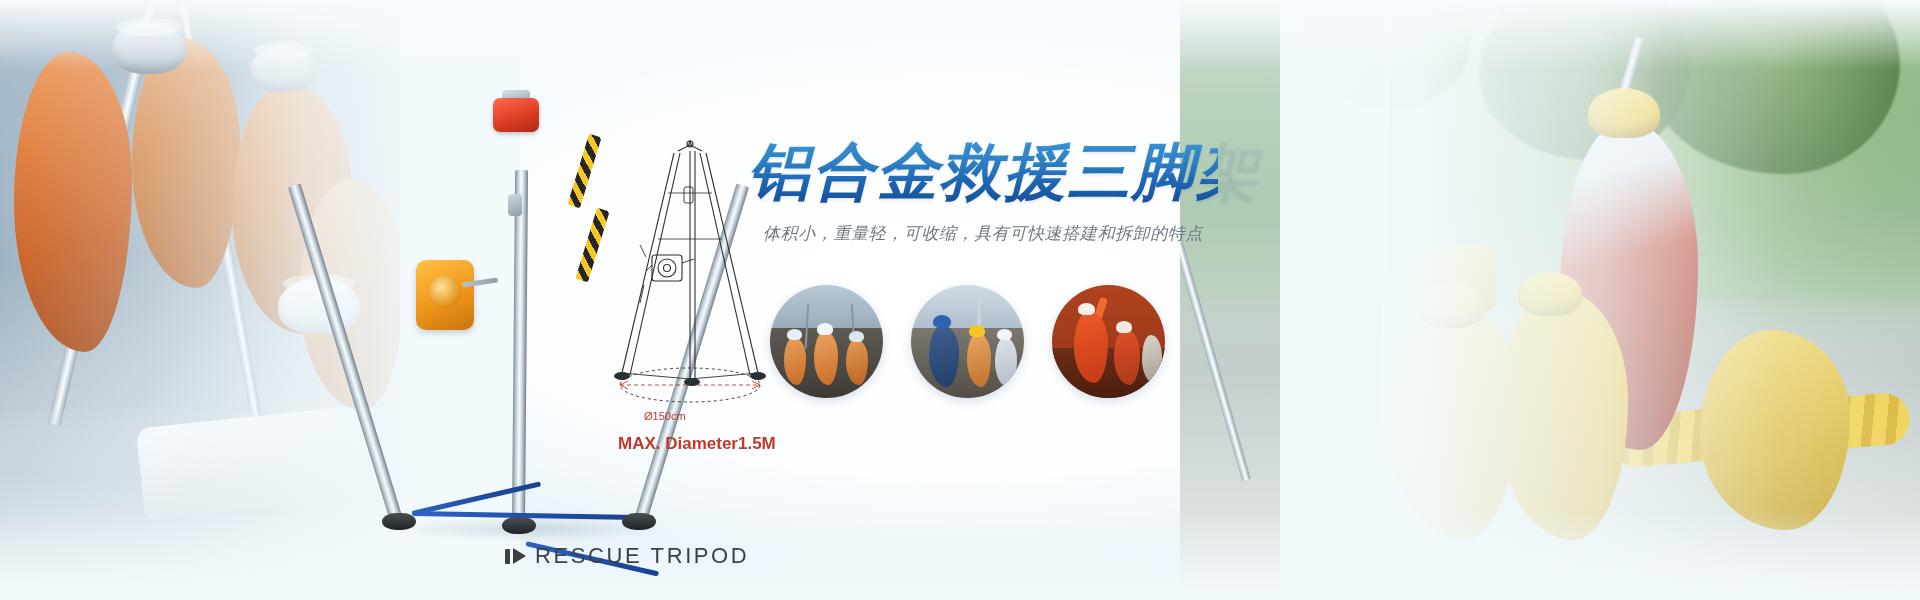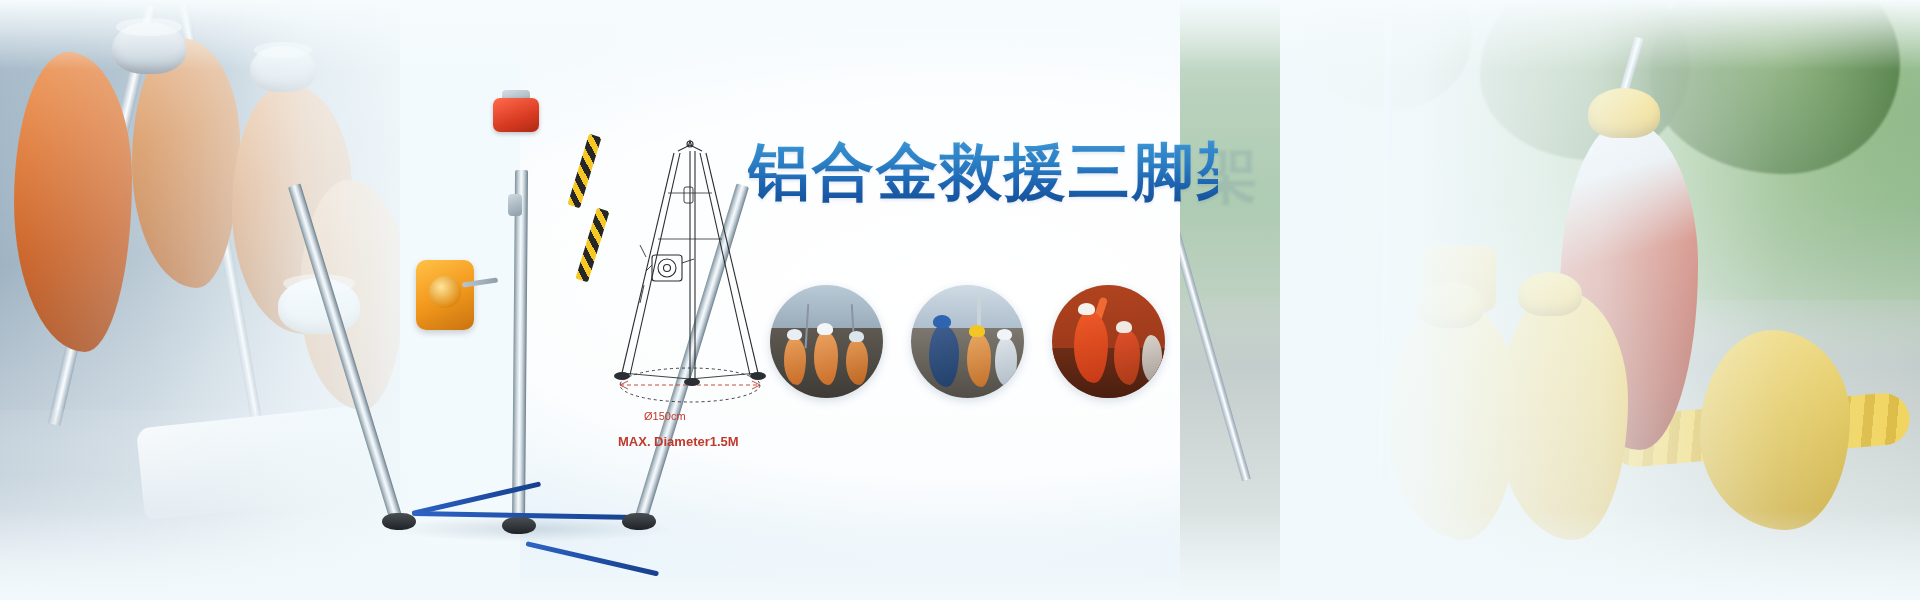--- a/index.html
+++ b/index.html
@@ -137,31 +137,31 @@
   .b2{left:136px;bottom:14px;width:136px;transform:rotate(13deg);}
   .b3{left:22px;bottom:44px;width:242px;transform:rotate(1deg);}
   .shadow-prod{position:absolute;left:-6px;bottom:18px;width:290px;height:26px;border-radius:50%;
     background:radial-gradient(ellipse at 50% 50%,rgba(120,140,160,.26),rgba(120,140,160,0) 70%);}
 
   
   .lineart{position:absolute;left:600px;top:135px;width:180px;height:300px;}
   .lineart svg{display:block;}
   .dim-note{position:absolute;left:618px;top:418px;width:170px;}
   .dia-label{position:absolute;left:26px;top:-8px;font-size:11px;color:#c0392b;white-space:nowrap;}
-  .max-label{position:absolute;left:0px;top:16px;font-size:13px;color:#c0392b;font-weight:700;white-space:nowrap;}
+  .max-label{position:absolute;left:0px;top:16px;font-size:17px;color:#c0392b;font-weight:700;white-space:nowrap;}
 
   
   .caption{position:absolute;left:505px;top:543px;display:flex;align-items:center;gap:9px;}
   .cap-mark{display:flex;align-items:center;gap:3px;}
   .cap-bar{width:5px;height:15px;background:#3a3f45;border-radius:1px;}
   .cap-tri{width:0;height:0;border-left:13px solid #3a3f45;border-top:8px solid transparent;border-bottom:8px solid transparent;}
   .cap-text{font-size:22px;letter-spacing:2.6px;color:#3a4047;font-weight:400;}
 
   
-  .textblock{position:absolute;left:748px;top:140px;width:470px;}
+  .textblock{position:absolute;left:748px;top:140px;width:470px;font-style:italic;}
   .title{
     font-size:62px;font-weight:700;letter-spacing:2px;line-height:1.04;margin:0;
     background:linear-gradient(180deg,#3f9ad8 0%,#2f86cc 34%,#1f66b5 70%,#17539c 100%);
     -webkit-background-clip:text;background-clip:text;color:transparent;
     text-shadow:0 2px 3px rgba(20,70,130,.10);
     font-family:"DejaVu Sans","Liberation Sans",sans-serif;white-space:nowrap;}
   .sub{margin:0;text-align:center;color:#6d7a84;font-size:17px;line-height:1.62;
     letter-spacing:.6px;font-family:"DejaVu Sans","Liberation Sans",sans-serif;}
   .sub.l1{margin-top:16px;}
 
@@ -313,23 +313,31 @@
         <ellipse cx="158" cy="241" rx="8" ry="4" fill="#2b2f33" stroke="none"></ellipse>
       </g>
     </svg>
   </div>
 
   <div class="dim-note">
     <div class="dia-label">Ø150cm</div>
     <div class="max-label">MAX. Diameter1.5M</div>
   </div>
 
+  <div class="caption">
+    <span class="cap-mark">
+      <span class="cap-bar"></span>
+        <span class="cap-tri"></span>
+    </span>
+    <span class="cap-text">RESCUE TRIPOD</span>
+  </div>
 
   <div class="textblock">
     <h1 class="title">铝合金救援三脚架</h1>
+    <p class="sub l1">体积小，重量轻，可收缩，具有可快速搭建和拆卸的特点</p>
   </div>
 
   <div class="thumbs">
     <div class="thumb t-1">
       <div class="sky"></div>
         <div class="grd"></div>
       <div class="rig"></div>
       <div class="w w1"></div>
         <div class="w w2"></div>
         <div class="w w3"></div>

